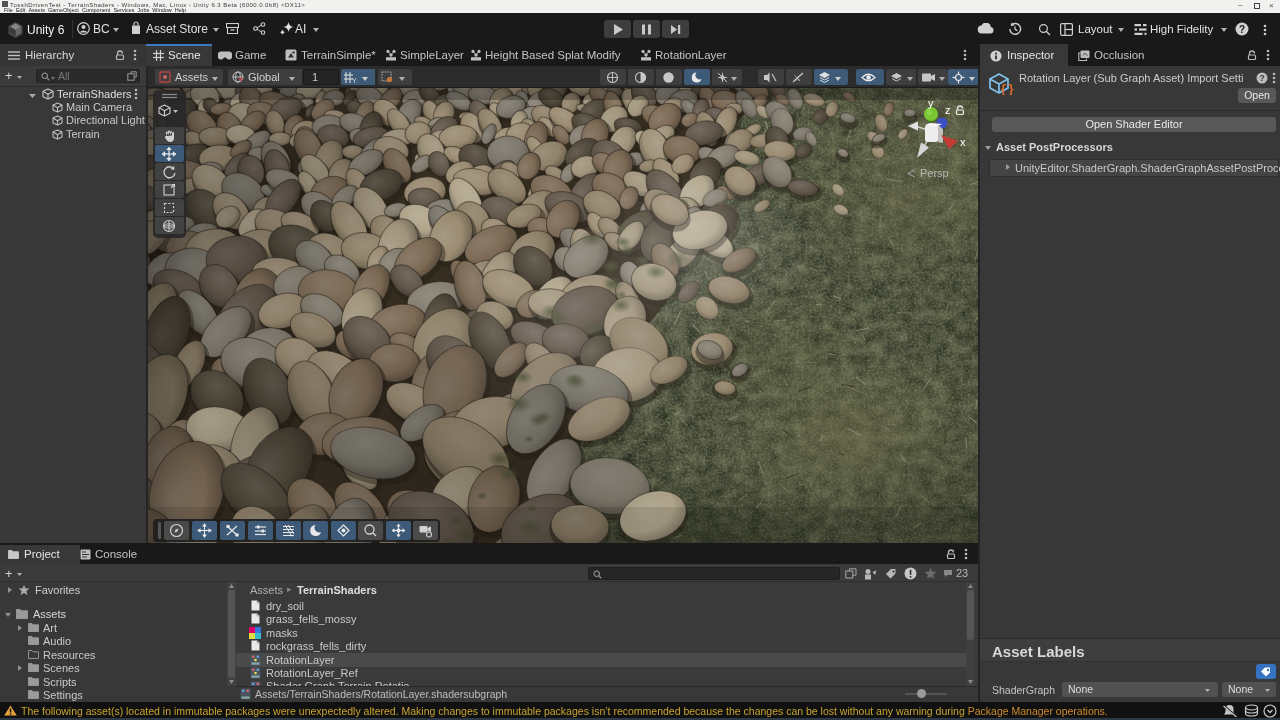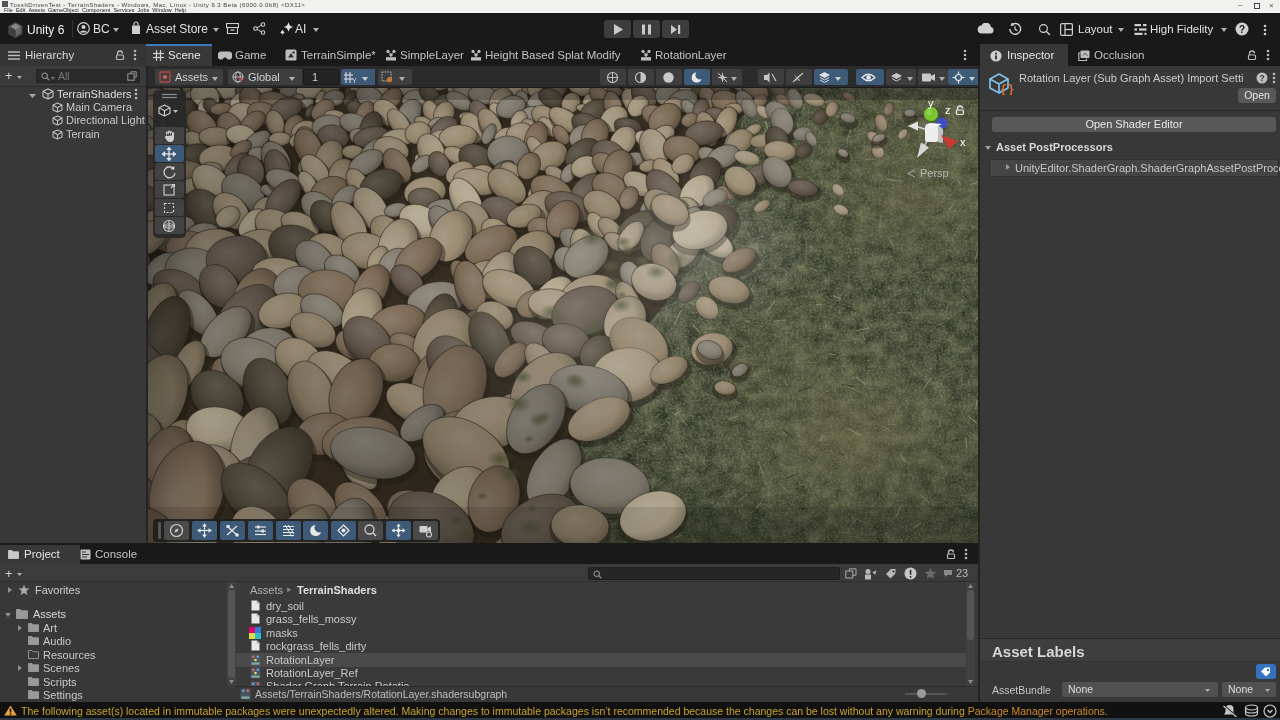--- a/index.html
+++ b/index.html
@@ -1821,21 +1821,21 @@
 <div class="tx" style="left:1015px;top:162px;font-size:11px;color:#c8c8c8;font-weight:normal;">UnityEditor.ShaderGraph.ShaderGraphAssetPostProcess</div>
 <div class="abs" style="left:980px;top:638px;width:300px;height:1px;background:#2a2a2a;"></div>
 <div class="abs" style="left:980px;top:639px;width:300px;height:22px;background:#3e3e3e;"></div>
 <div class="tx" style="left:992px;top:643px;font-size:15px;color:#d8d8d8;font-weight:bold;">Asset Labels</div>
 <div class="abs" style="left:980px;top:661px;width:300px;height:1px;background:#333;"></div>
 <svg class="ic" style="left:1256px;top:664px;" width="20" height="15" viewBox="0 0 20 15">
     <rect width="20" height="15" rx="3" fill="#3573c0"></rect>
     <path d="M5 7.5 L9 3.5 H14 V8.5 L10 12.5 Z" fill="#fff"></path>
     <circle cx="12" cy="6" r="1.2" fill="#3573c0"></circle>
   </svg>
-<div class="tx" style="left:992px;top:684px;font-size:10.5px;color:#c4c4c4;font-weight:normal;">AssetBundle</div>
+<div class="tx" style="left:992px;top:684px;font-size:10.5px;color:#c4c4c4;font-weight:normal;">ShaderGraph</div>
 <div class="abs" style="left:1062px;top:682px;width:156px;height:15px;background:#515151;border-radius:2px;font-size:10.5px;color:#ddd;line-height:15px;padding-left:6px">None</div>
 <svg class="ic" style="left:1204px;top:687px;" width="7" height="7" viewBox="0 0 7 7">
     <path d="M1 2 L6 2 L3.5 5 Z" fill="#b0b0b0"></path>
   </svg>
 <div class="abs" style="left:1222px;top:682px;width:54px;height:15px;background:#515151;border-radius:2px;font-size:10.5px;color:#ddd;line-height:15px;padding-left:6px">None</div>
 <svg class="ic" style="left:1264px;top:687px;" width="7" height="7" viewBox="0 0 7 7">
     <path d="M1 2 L6 2 L3.5 5 Z" fill="#b0b0b0"></path>
   </svg>
 <div class="abs" style="left:0px;top:543px;width:980px;height:159px;background:#383838;"></div>
 <div class="abs" style="left:0px;top:543px;width:980px;height:21px;background:#191919;"></div>

